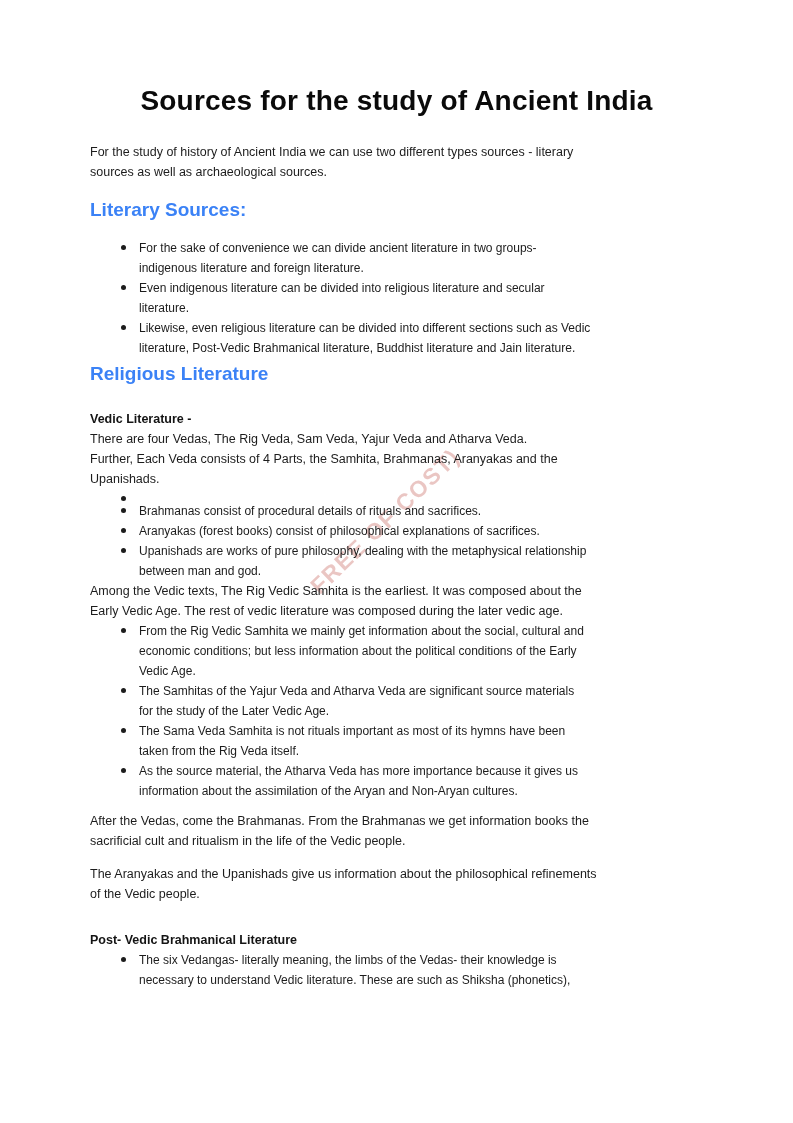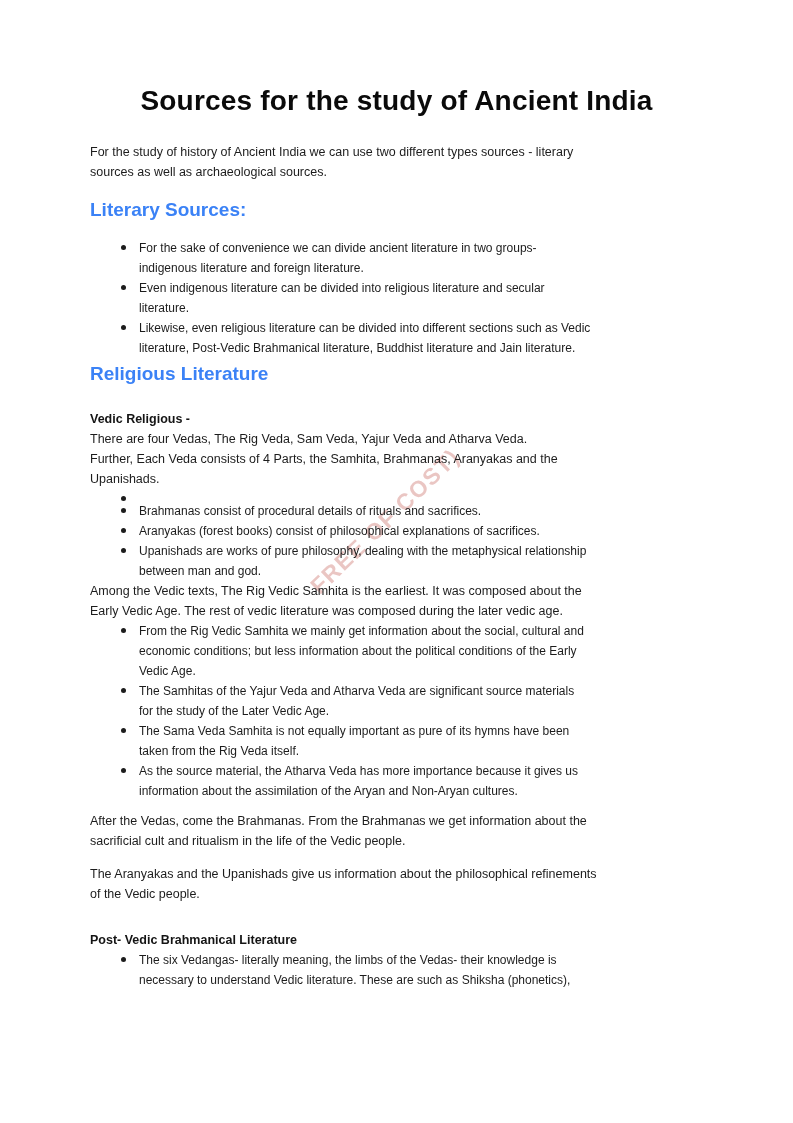--- a/index.html
+++ b/index.html
@@ -111,21 +111,21 @@
       </div>
       <div class="bitem">
         <span class="dot"></span>
         <span class="btext">Likewise, even religious literature can be divided into different sections such as Vedic
 literature, Post-Vedic Brahmanical literature, Buddhist literature and Jain literature.</span>
       </div>
     </div>
 
     <h2 class="h2 h2-religious">Religious Literature</h2>
 
-    <h3 class="h3 h3-vedic">Vedic Religious -</h3>
+    <h3 class="h3 h3-vedic">Vedic Literature -</h3>
 
     <p class="para">There are four Vedas, The Rig Veda, Sam Veda, Yajur Veda and Atharva Veda.</p>
     <p class="para">Further, Each Veda consists of 4 Parts, the Samhita, Brahmanas, Aranyakas and the
 Upanishads.</p>
 
     <div class="blist">
       <div class="bitem">
         <span class="dot"></span>
       </div>
       <div class="bitem">
@@ -153,31 +153,31 @@
 economic conditions; but less information about the political conditions of the Early
 Vedic Age.</span>
       </div>
       <div class="bitem">
         <span class="dot"></span>
         <span class="btext">The Samhitas of the Yajur Veda and Atharva Veda are significant source materials
 for the study of the Later Vedic Age.</span>
       </div>
       <div class="bitem">
         <span class="dot"></span>
-        <span class="btext">The Sama Veda Samhita is not equally important as pure of its hymns have been
+        <span class="btext">The Sama Veda Samhita is not rituals important as most of its hymns have been
 taken from the Rig Veda itself.</span>
       </div>
       <div class="bitem">
         <span class="dot"></span>
         <span class="btext">As the source material, the Atharva Veda has more importance because it gives us
 information about the assimilation of the Aryan and Non-Aryan cultures.</span>
       </div>
     </div>
 
-    <p class="para para-spaced-a">After the Vedas, come the Brahmanas. From the Brahmanas we get information about the
+    <p class="para para-spaced-a">After the Vedas, come the Brahmanas. From the Brahmanas we get information books the
 sacrificial cult and ritualism in the life of the Vedic people.</p>
 
     <p class="para para-spaced-b">The Aranyakas and the Upanishads give us information about the philosophical refinements
 of the Vedic people.</p>
 
     <h3 class="h3 h3-post">Post- Vedic Brahmanical Literature</h3>
 
     <div class="blist">
       <div class="bitem">
         <span class="dot"></span>

